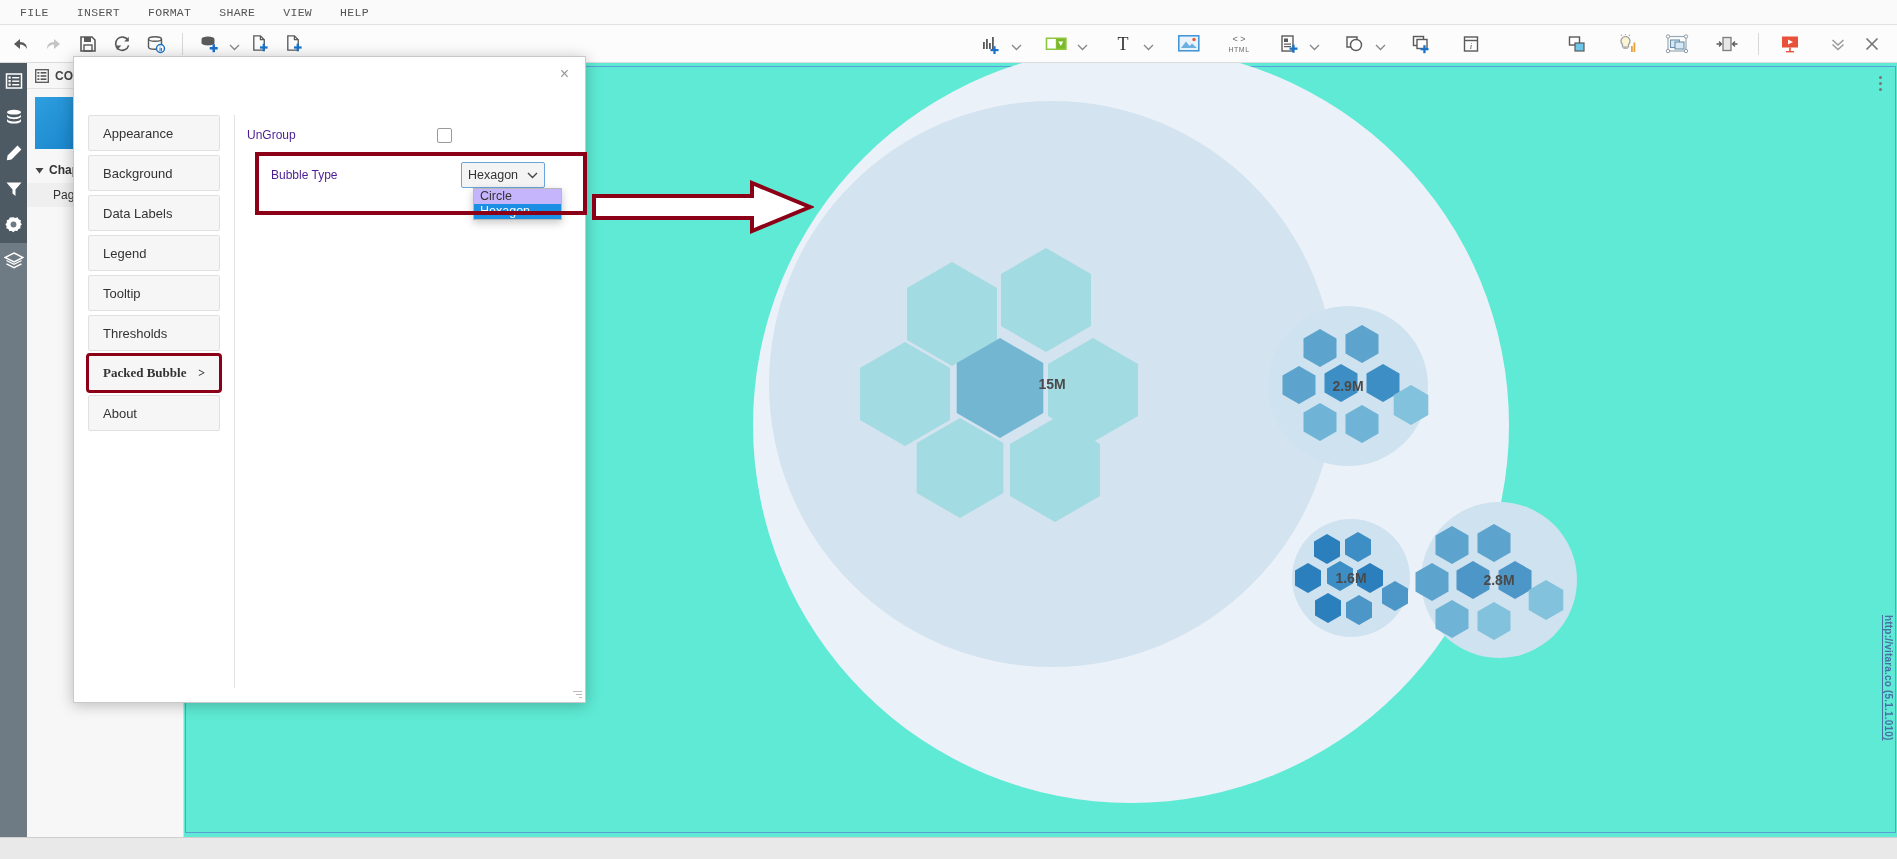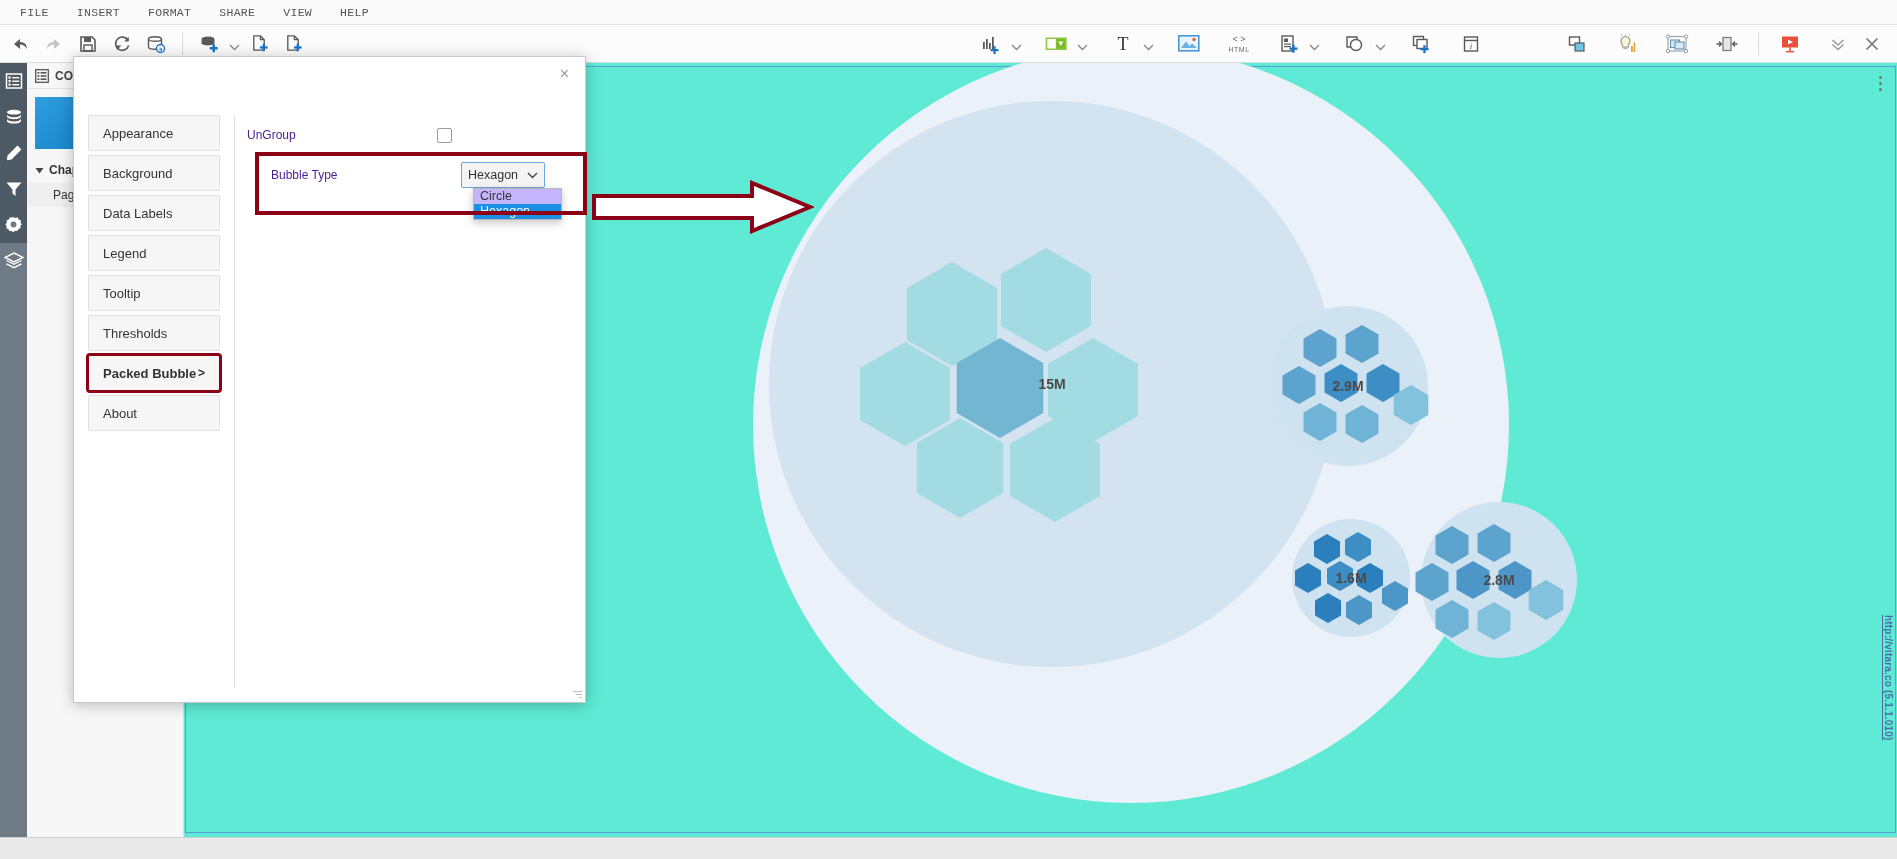--- a/index.html
+++ b/index.html
@@ -112,21 +112,21 @@
   .dlg-body { position:absolute; top:48px; left:0; right:0; bottom:14px; display:flex; }
   .dlg-nav { width:160px; padding:10px 14px 0 14px; }
   .nav-btn {
     height:36px; margin-bottom:4px; border:1px solid #e0e0e0; background:#f6f6f6;
     display:flex; align-items:center; padding:0 14px;
     font-size:13px; color:#333; border-radius:2px; cursor:pointer;
     justify-content:space-between;
   }
   .nav-btn.selected {
     font-weight:bold; background:#f6f6f6;
-    outline:3px solid #8b0016; outline-offset:-1px; border-color:#f6f6f6;
+    outline:3px solid #8b0016; outline-offset:-1px; border-color:#f6f6f6;font-family:Liberation Serif, serif;
   }
   .nav-btn .chev { font-size:12px; color:#333; font-weight:bold; }
   .dlg-divider { width:1px; background:#e2e2e2; margin:10px 0 0 0; }
   .dlg-form { flex:1; padding:10px 0 0 12px; position:relative; }
   .frow { height:40px; display:flex; align-items:center; position:relative; }
   .frow .flabel { font-size:12px; color:#4c1d95; width:190px; }
   .chk {
     width:15px; height:15px; border:1px solid #9a9a9a; border-radius:2px;
     background:#fff; cursor:pointer;
   }

